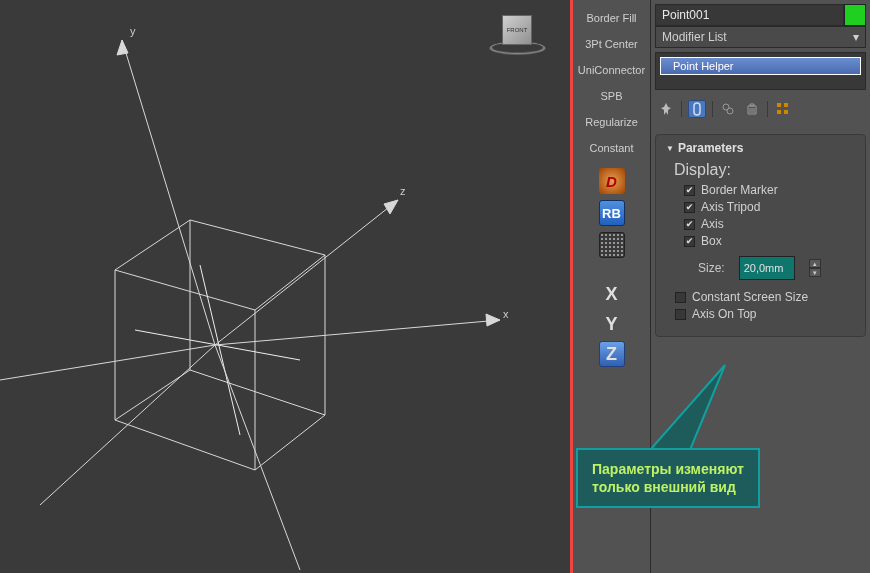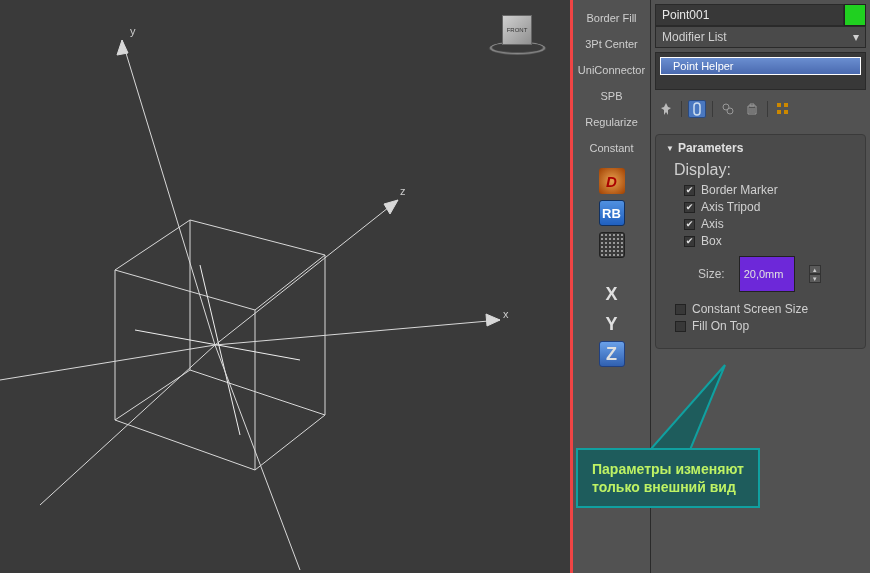--- a/index.html
+++ b/index.html
@@ -172,22 +172,22 @@
   .chk-box {
     width:11px; height:11px;
     background:#383838;
     border:1px solid #222;
     display:flex;align-items:center;justify-content:center;
     font-size:9px; color:#e0e0e0;
   }
   .chk.sub { margin-left:1px; }
   .size-row { display:flex; align-items:center; gap:14px; margin:8px 0 10px 24px; font-size:12px; }
   .spinner {
-    width:56px; height:36px;
-    background:#6d28d9;
+    width:56px; height:24px;
+    background:#0f766e;
     border:1px solid #222;
     color:#e0e0e0;
     font-size:11px;
     padding:4px 4px;
     display:flex;align-items:center;
   }
   .spin-btns {
     display:flex; flex-direction:column;
     width:12px; height:18px;
   }
@@ -344,21 +344,21 @@
           <div>▲</div>
           <div>▼</div>
         </div>
       </div>
       <div class="chk sub">
         <span class="chk-box"></span>
         <span>Constant Screen Size</span>
       </div>
       <div class="chk sub">
         <span class="chk-box"></span>
-        <span>Fill On Top</span>
+        <span>Axis On Top</span>
       </div>
     </div>
   </div>
 </div>
 
 <svg class="pointer-svg" style="left:650px; top:360px;" width="130" height="100">
   <polygon points="75,5 0,90 40,90" fill="#1e5c5c" stroke="#10a0a0" stroke-width="2"></polygon>
 </svg>
 <div class="callout">
   <div>Параметры изменяют</div>

